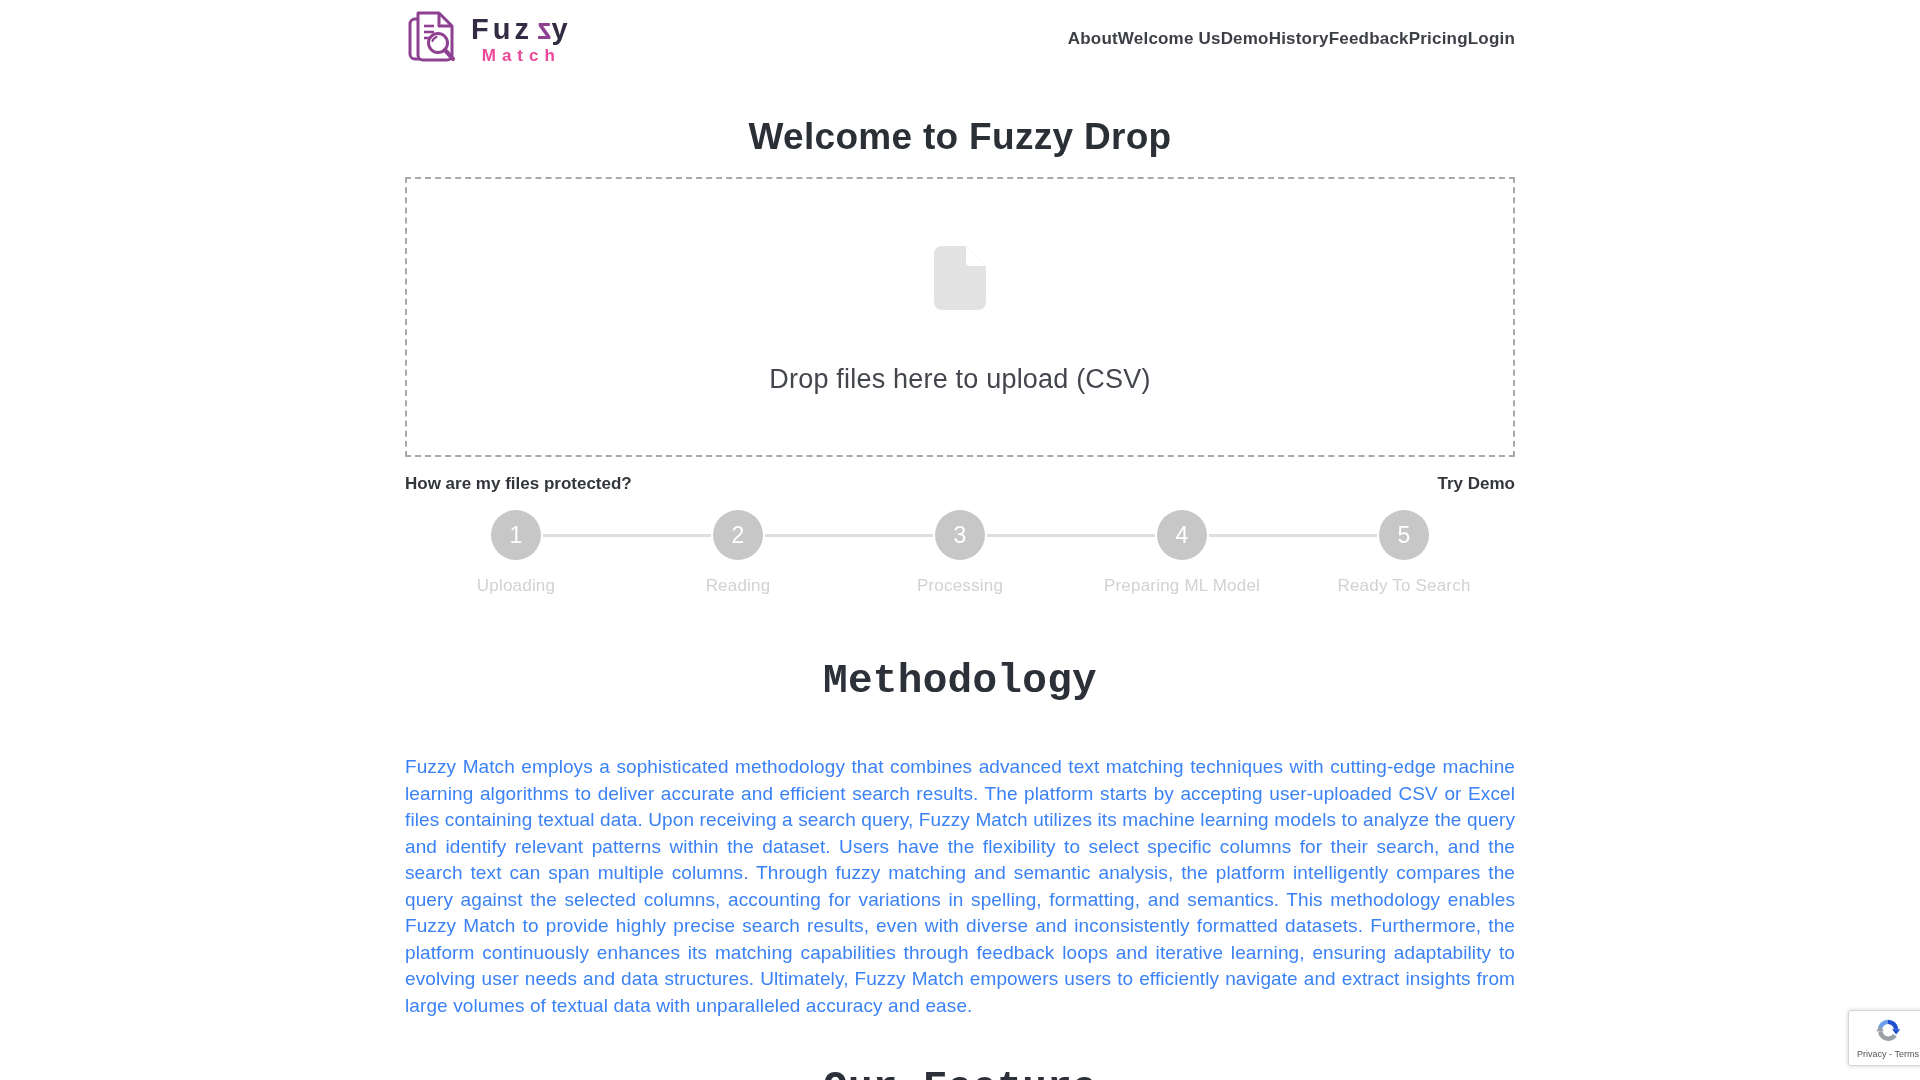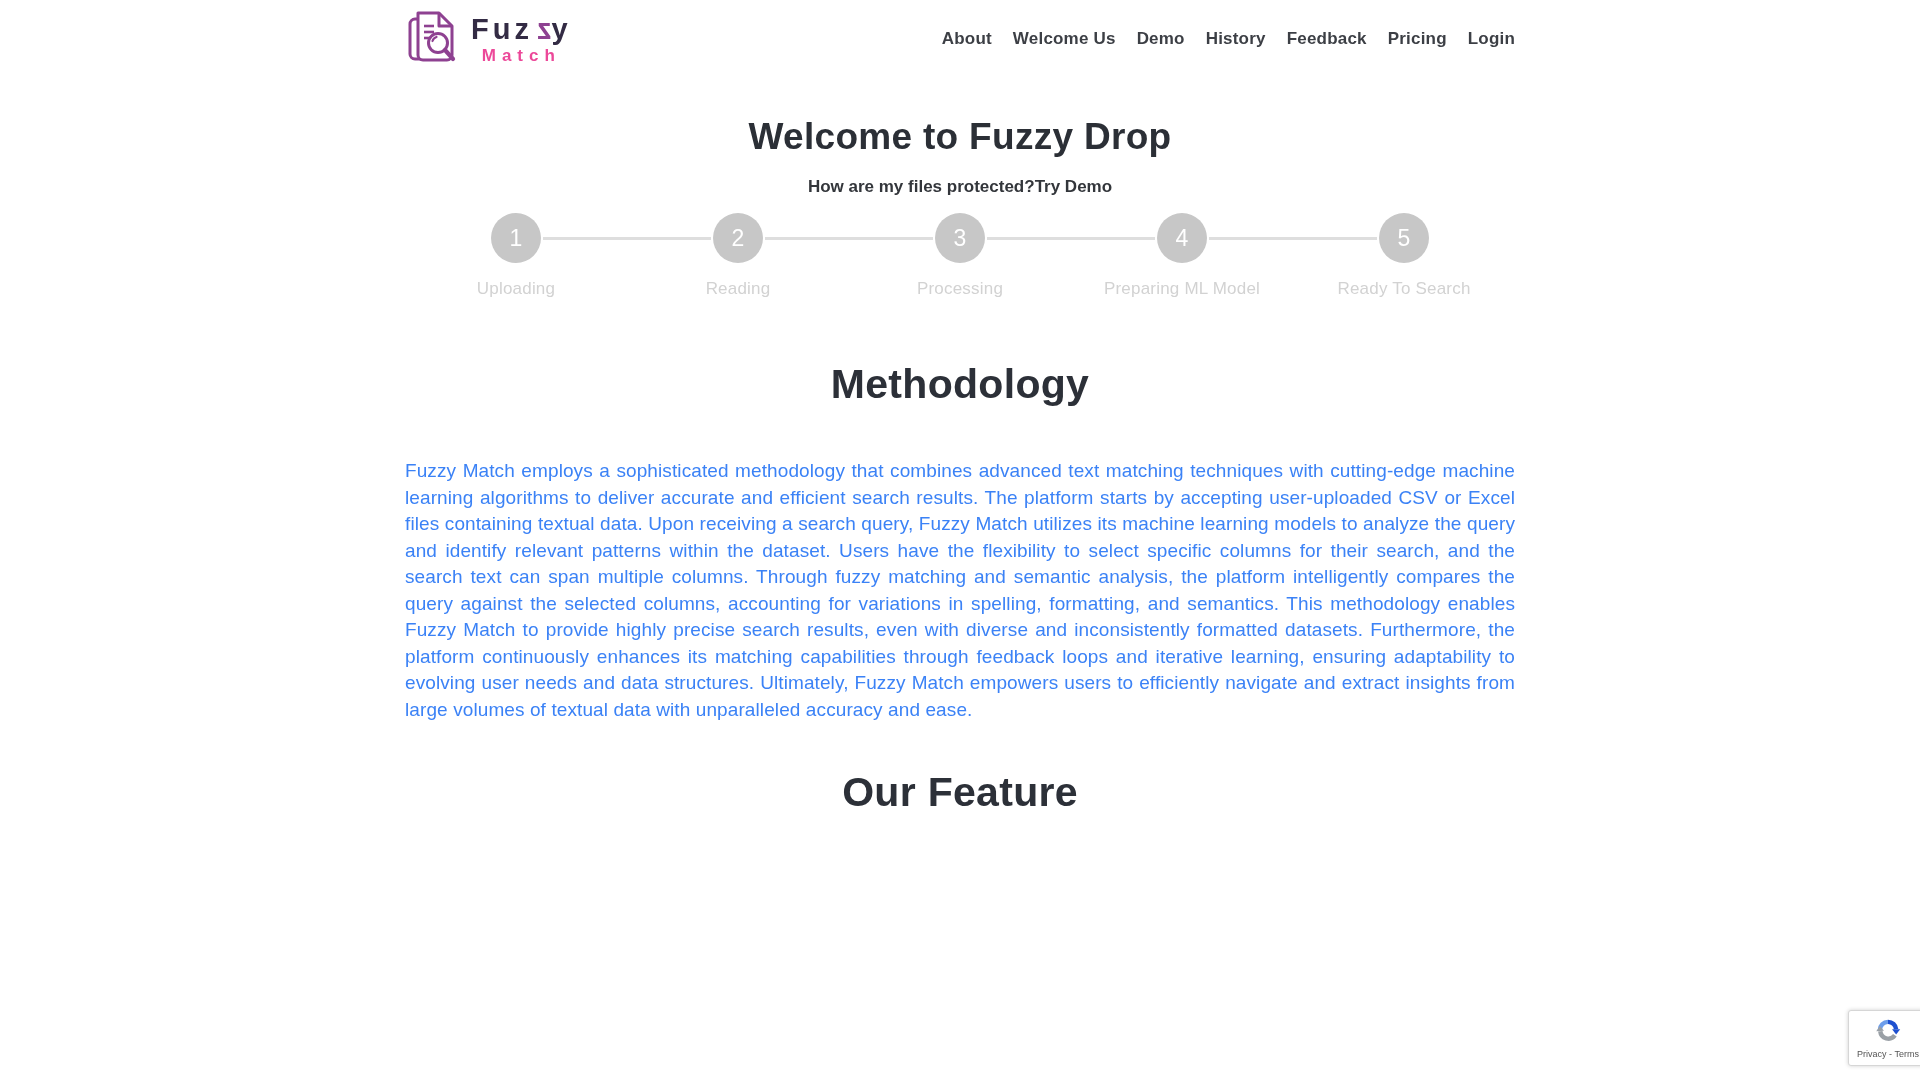--- a/index.html
+++ b/index.html
@@ -9,53 +9,53 @@
   .container { width: 1110px; margin: 0 auto; }
 
   
   header { padding-top: 8px; }
   .header-inner { display: flex; align-items: center; justify-content: space-between; height: 62px; }
   .brand { display: flex; align-items: center; gap: 10px; cursor: pointer; }
   .brand-text { line-height: 1; }
   .brand-top { font-size: 29px; font-weight: 600; letter-spacing: 4px; color: #332b44; }
   .brand-top .z-styled { display: inline-block; transform: scaleX(-1); color: #8e4191; font-weight: 700; }
   .brand-bottom { font-size: 17px; font-weight: 600; letter-spacing: 6px; color: #ec4899; text-align: center; margin-top: 3px; }
-  nav { display: flex; align-items: flex-end; gap: 21px; }
+  nav { display: flex; align-items: flex-end; }
   nav a { text-decoration: none; color: #3c3f45; font-size: 17px; font-weight: 700; letter-spacing: 0.2px; cursor: pointer; }
 
   
   .welcome { text-align: center; font-size: 37px; font-weight: 600; letter-spacing: 0.3px; color: #2b2f36; margin: 46px 0 19px; }
 
   .dropzone {
     height: 280px; border: 2px dashed #a9a9a9; background: #ffffff;
     display: flex; flex-direction: column; align-items: center; justify-content: center;
     cursor: pointer;
   }
   .dropzone .file-icon { margin-bottom: 50px; margin-top: 6px; }
   .dropzone-text { font-size: 27px; color: #43464c; letter-spacing: 0.2px; }
 
-  .under-links { display: flex; justify-content: center; margin-top: 2px; }
+  .under-links { display: flex; justify-content: space-between; margin-top: 17px; }
   .under-links a { text-decoration: none; color: #33363b; font-size: 17px; font-weight: 600; cursor: pointer; }
 
   
   .stepper { display: flex; margin-top: 16px; }
   .step { flex: 1; position: relative; display: flex; flex-direction: column; align-items: center; }
   .step-circle {
     width: 50px; height: 50px; border-radius: 50%; background: #c7c7c7;
     color: #ffffff; font-size: 23px; display: flex; align-items: center; justify-content: center;
     position: relative; z-index: 2;
   }
   .step:not(:first-child)::before {
     content: ""; position: absolute; top: 24px; height: 3px; background: #dedede;
     left: calc(-50% + 27px); right: calc(50% + 27px); z-index: 1;
   }
   .step-label { margin-top: 16px; font-size: 17px; color: #d2d2d2; letter-spacing: 0.2px; text-align: center; }
 
   
-  .section-title { text-align: center; font-size: 41px; font-weight: 600; letter-spacing: 0.3px; color: #2c3038; }
+  .section-title { text-align: center; font-size: 41px; font-weight: 600; letter-spacing: 0.3px; color: #2c3038; font-family: Liberation Mono, monospace; }
   .methodology-title { margin-top: 62px; }
   .methodology-text {
     margin-top: 50px; text-align: justify; color: #3b82f6;
     font-size: 19px; line-height: 26.5px; letter-spacing: 0.1px;
   }
   .feature-title { margin-top: 46px; }
 
   
   .recaptcha-badge {
     position: fixed; right: -8px; bottom: 14px; width: 80px; height: 56px;
@@ -99,20 +99,29 @@
       <a href="#">Pricing</a>
       <a href="#">Login</a>
     </nav>
   </div>
 </header>
 
 <main class="container">
 
   <h1 class="welcome">Welcome to Fuzzy Drop</h1>
 
+  <div class="dropzone">
+    <span class="file-icon">
+      <svg width="52" height="64" viewBox="0 0 52 64">
+        <path d="M8 0 H 32 L 52 20 V 56 a 8 8 0 0 1 -8 8 H 8 a 8 8 0 0 1 -8 -8 V 8 a 8 8 0 0 1 8 -8 Z" fill="#e2e2e2"></path>
+        <path d="M32 0 L 52 20 H 36 a 4 4 0 0 1 -4 -4 Z" fill="#ffffff"></path>
+      </svg>
+    </span>
+    <div class="dropzone-text">Drop files here to upload (CSV)</div>
+  </div>
 
   <div class="under-links">
     <a href="#">How are my files protected?</a>
     <a href="#">Try Demo</a>
   </div>
 
   <div class="stepper">
     <div class="step">
       <div class="step-circle">1</div>
       <div class="step-label">Uploading</div>

